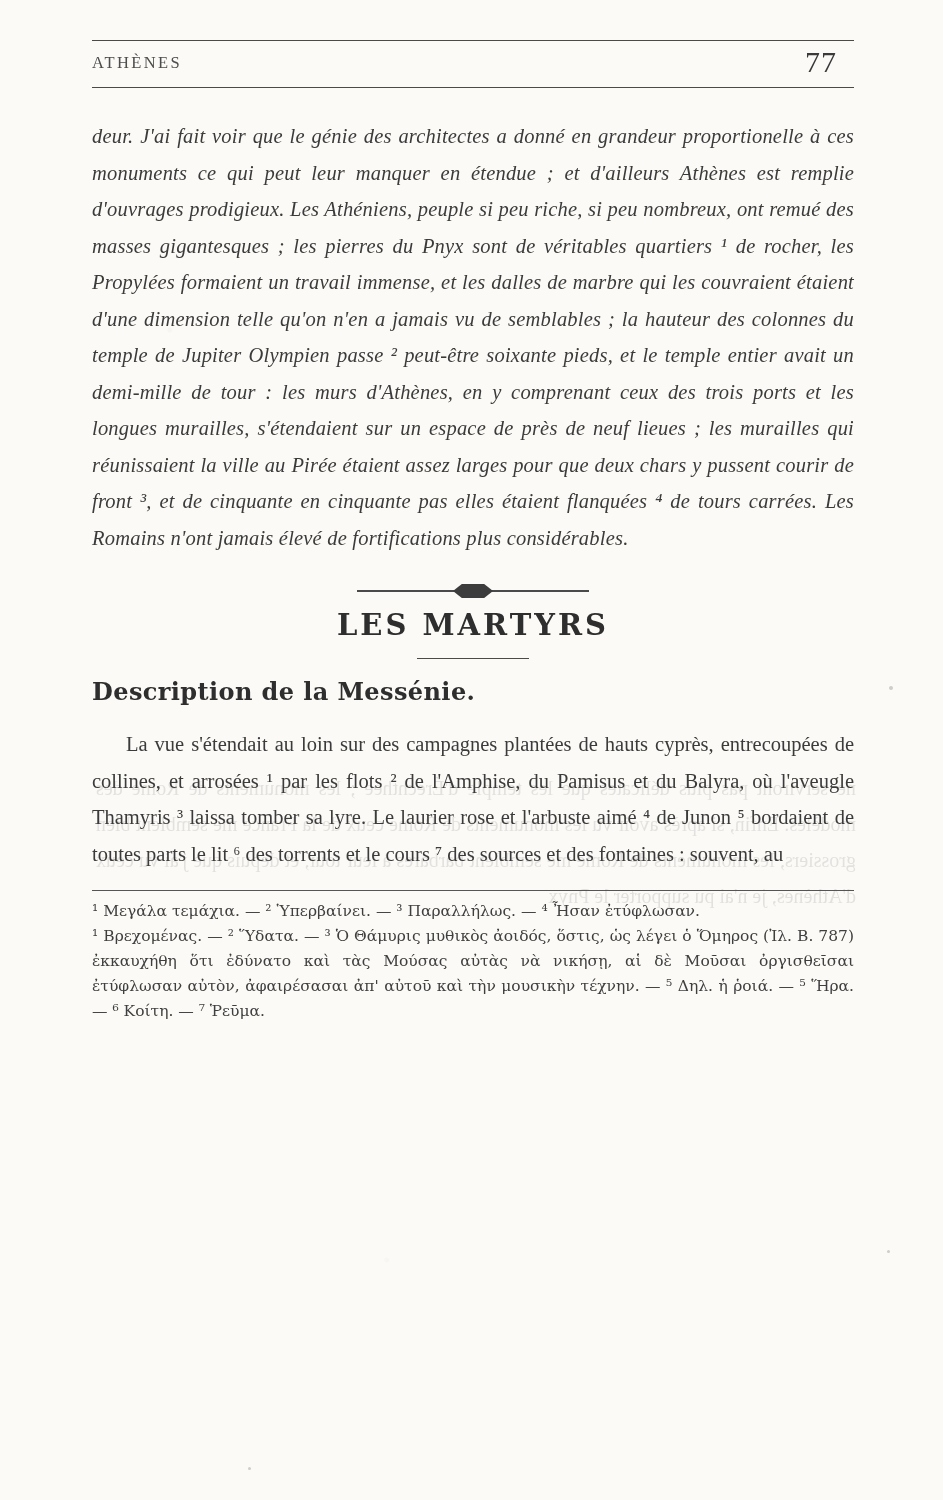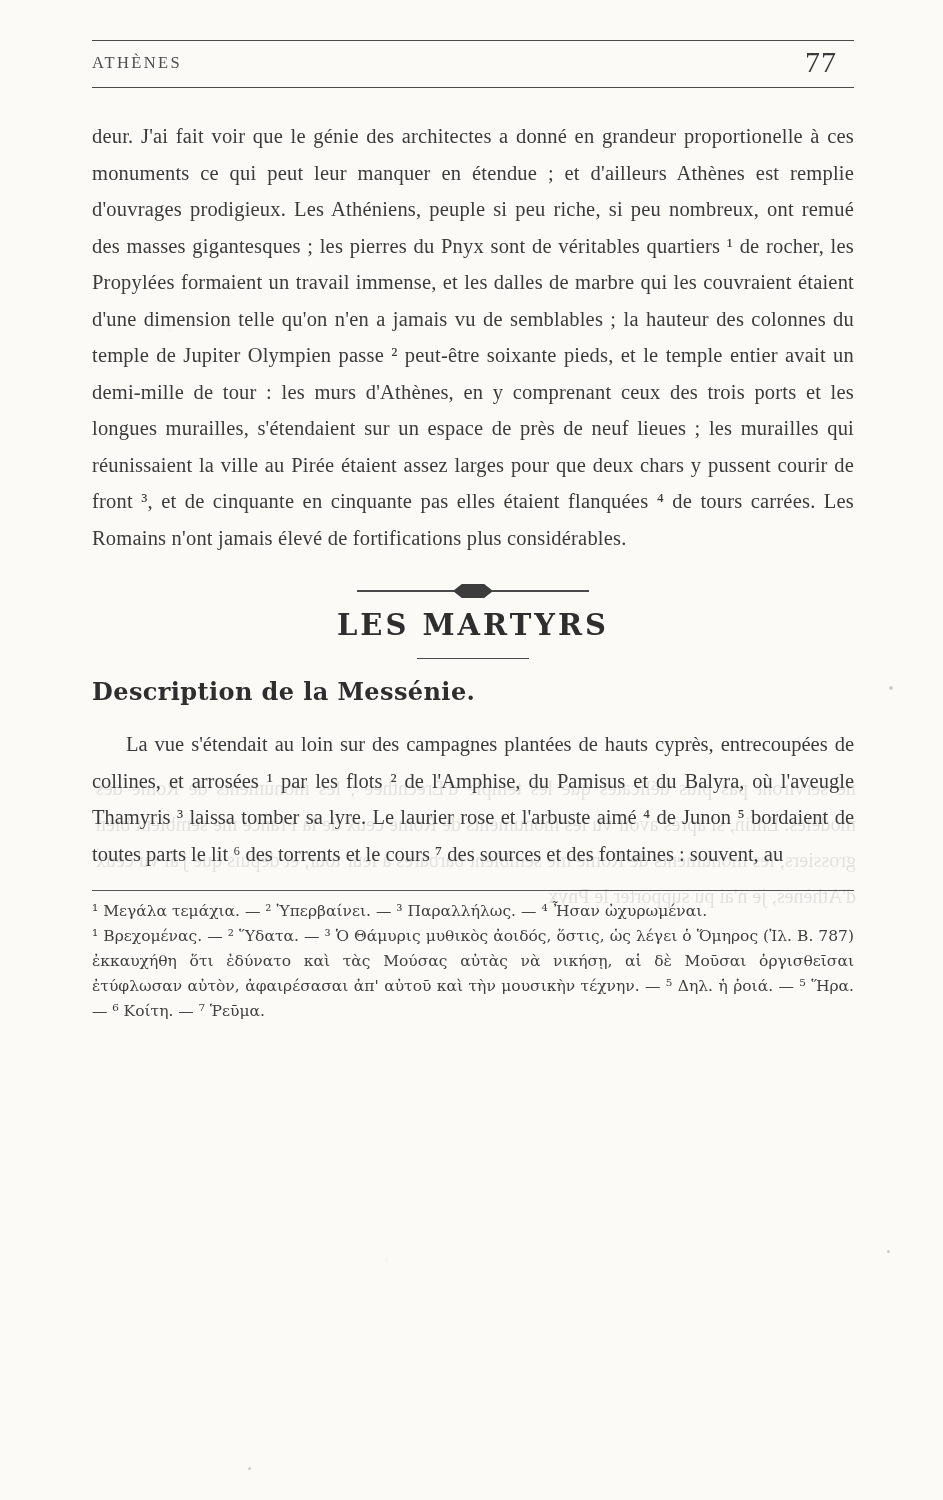--- a/index.html
+++ b/index.html
@@ -69,20 +69,21 @@
     margin-top: 30px;
     font-size: 20.5px;
     line-height: 36.5px;
     text-align: justify;
     color: #3b3b3b;
     letter-spacing: 0.2px;
   }
   .body-block p {
     margin: 0;
     text-indent: 0;
+    font-style: italic;
   }
   
   .ornament {
     margin: 26px auto 0 auto;
     width: 232px;
     height: 18px;
     position: relative;
   }
   .ornament .bar {
     position: absolute;
@@ -211,18 +212,18 @@
     <div class="title-rule"></div>
     <div class="section-title">Description de la Messénie.</div>
 
     <div class="second-block">
       <p>La vue s'étendait au loin sur des campagnes plantées de hauts cyprès, entrecoupées de collines, et arrosées ¹ par les flots ² de l'Amphise, du Pamisus et du Balyra, où l'aveugle Thamyris ³ laissa tomber sa lyre. Le laurier rose et l'arbuste aimé ⁴ de Junon ⁵ bordaient de toutes parts le lit ⁶ des torrents et le cours ⁷ des sources et des fontaines : souvent, au</p>
     </div>
 
     <div class="fn-rule"></div>
 
     <div class="footnotes">
-      <p class="fn greek">¹ Μεγάλα τεμάχια. — ² Ὑπερβαίνει. — ³ Παραλλήλως. — ⁴ Ἦσαν ὠχυρωμέναι.</p>
+      <p class="fn greek">¹ Μεγάλα τεμάχια. — ² Ὑπερβαίνει. — ³ Παραλλήλως. — ⁴ Ἦσαν ἐτύφλωσαν.</p>
       <p class="fn greek">¹ Βρεχομένας. — ² Ὕδατα. — ³ Ὁ Θάμυρις μυθικὸς ἀοιδός, ὅστις, ὡς λέγει ὁ Ὅμηρος (Ἰλ. Β. 787) ἐκκαυχήθη ὅτι ἐδύνατο καὶ τὰς Μούσας αὐτὰς νὰ νικήσῃ, αἱ δὲ Μοῦσαι ὀργισθεῖσαι ἐτύφλωσαν αὐτὸν, ἀφαιρέσασαι ἀπ' αὐτοῦ καὶ τὴν μουσικὴν τέχνην. — ⁵ Δηλ. ἡ ῥοιά. — ⁵ Ἥρα. — ⁶ Κοίτη. — ⁷ Ῥεῦμα.</p>
     </div>
 
   </div>
 </div>
 
 </body></html>

